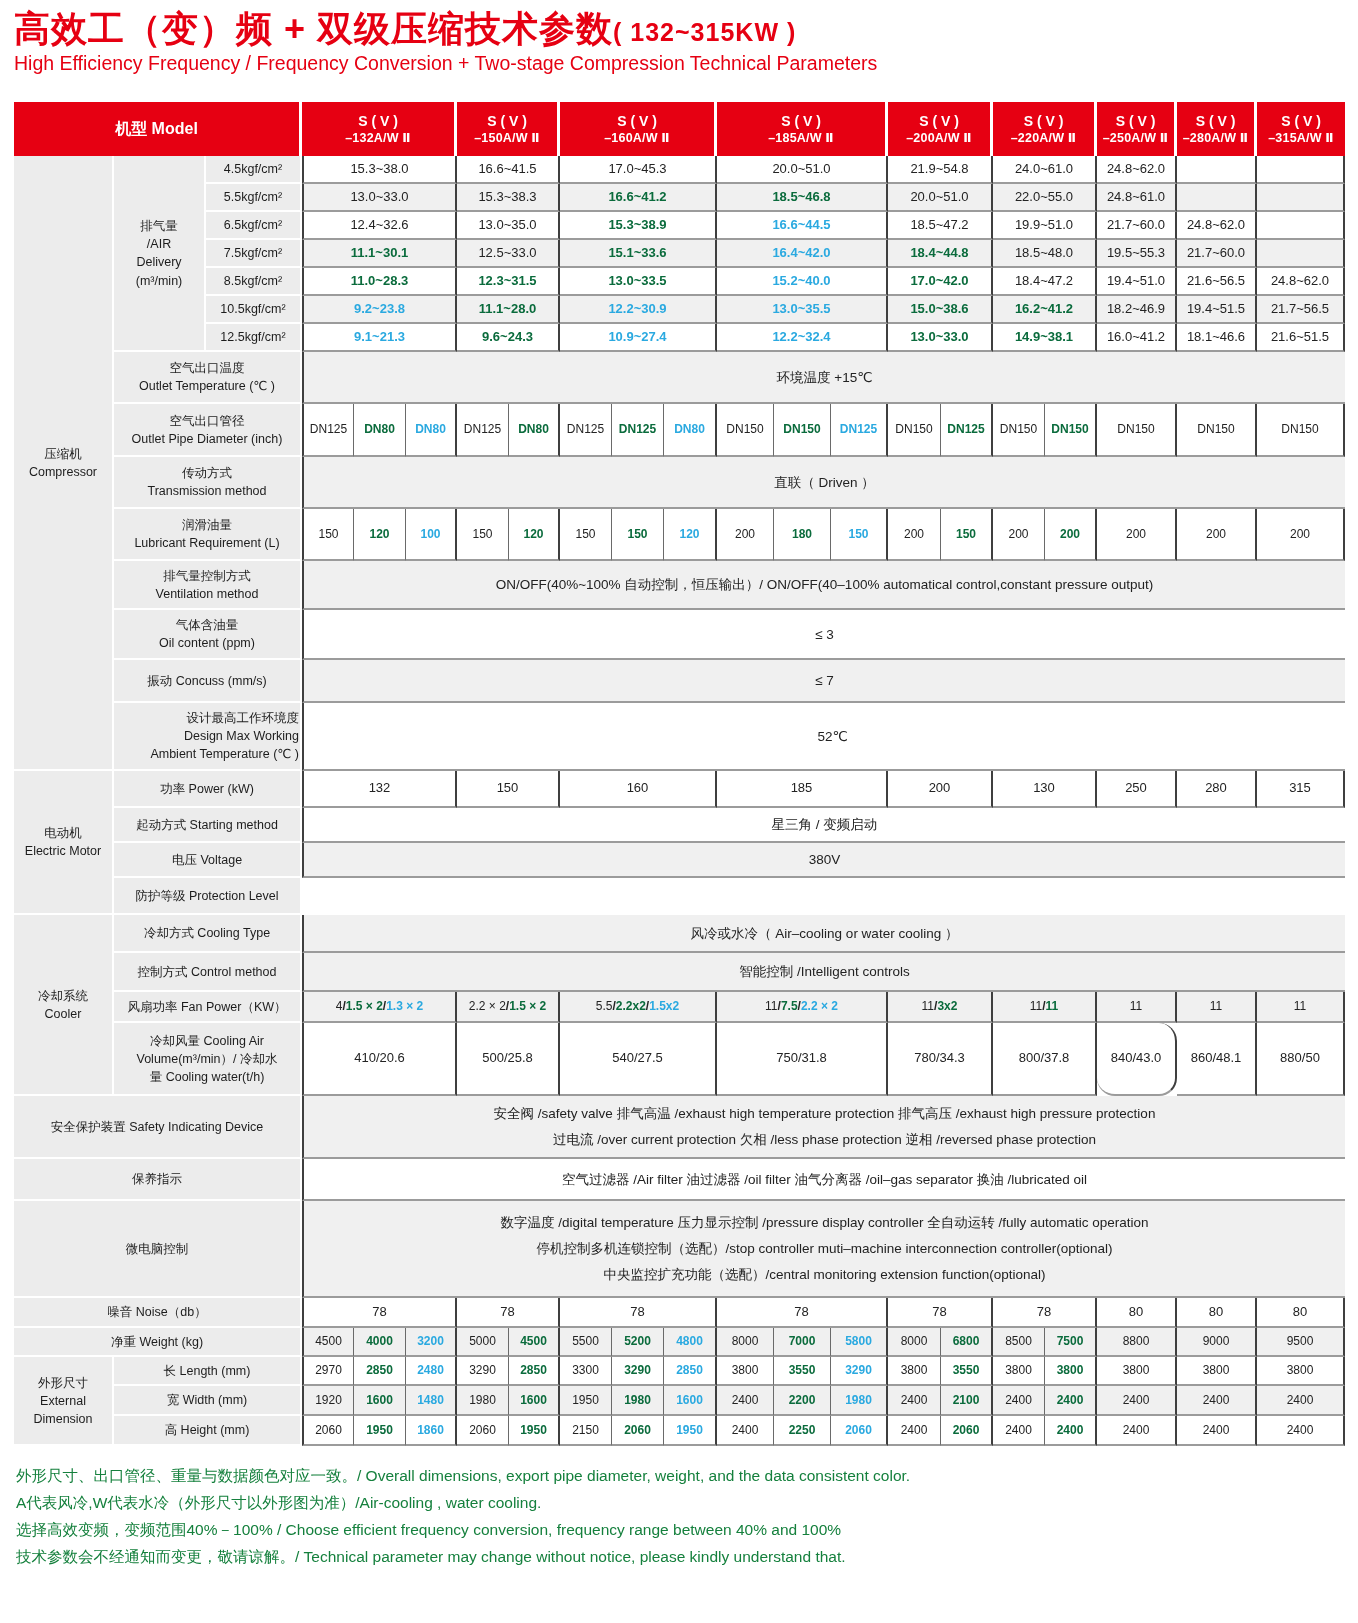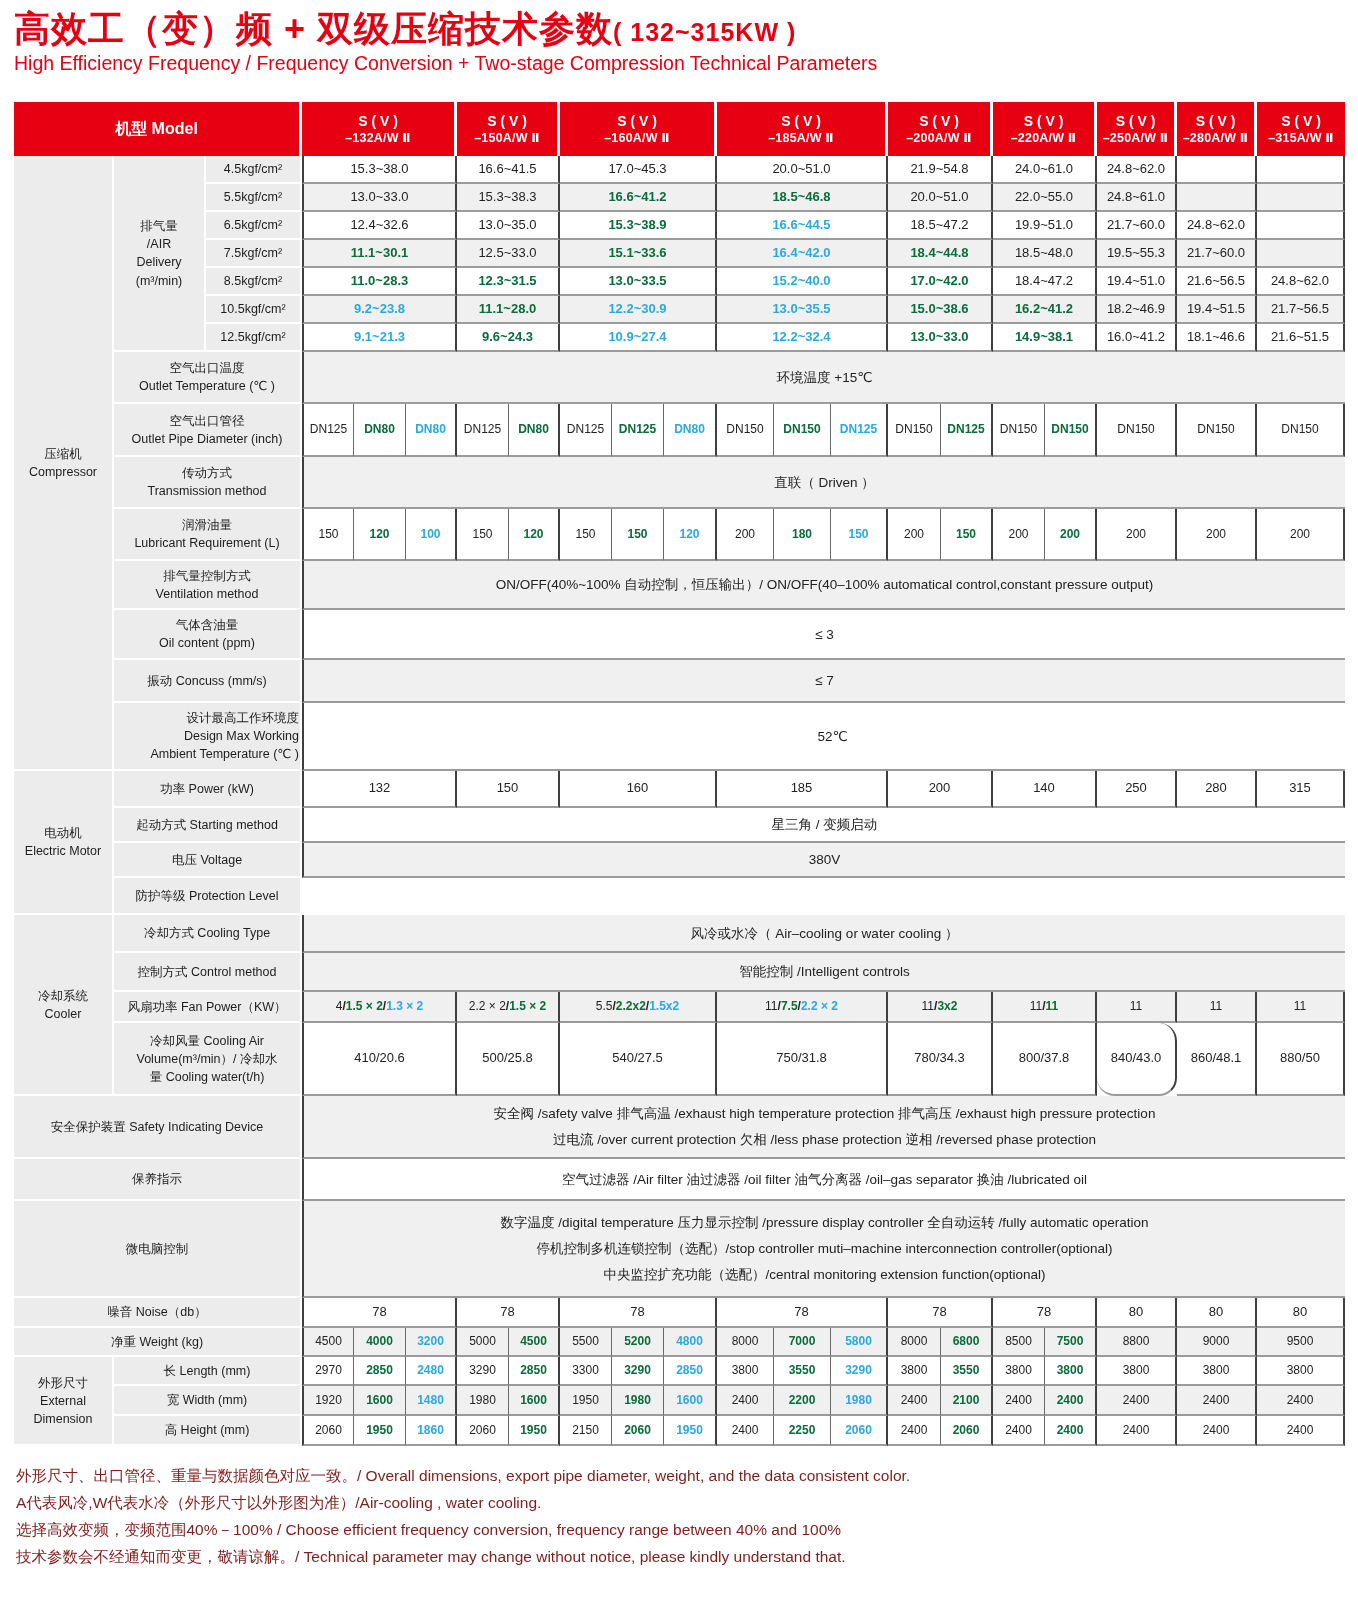--- a/index.html
+++ b/index.html
@@ -26,21 +26,21 @@
   .dc.sub.mend{border-right:2px solid #3f3f3f;}
   .dc.spanc{border-right:none;font-size:13.5px;}
   .dc.parts{flex-direction:row;font-size:12px;}
   .shade{background:#f0f0f0;}
   .k{color:#232323;font-weight:400;}
   .g{color:#0a6b3c;font-weight:700;}
   .b{color:#2aa9e0;font-weight:700;}
   .sl{color:#232323;font-weight:700;}
   .line{line-height:1.9;}
   .foot{margin:16px 0 0 2px;}
-  .foot .fn{font-size:15.5px;line-height:27px;color:#7f1d1d;}
+  .foot .fn{font-size:15.5px;line-height:27px;color:#15803d;}
 </style>
 </head>
 <body>
 
 <div class="page">
   <div class="title-zh"><span>高效工（变）频 + 双级压缩技术参数</span><span class="suffix">( 132~315KW )</span></div>
   <div class="title-en">High Efficiency Frequency / Frequency Conversion + Two-stage Compression Technical Parameters</div>
 
   <div id="grid">
       <div class="c hcell" style="grid-area: 1 / 1 / auto / span 3;">机型 Model</div>
@@ -260,21 +260,21 @@
         <div class="line">52℃</div>
       </div>
       <div class="c lab" style="grid-area: 17 / 2 / auto / span 2;">
         <div class="">功率 Power (kW)</div>
       </div>
       <div class="c dc first k" style="grid-area: 17 / 4 / auto / span 3;">132</div>
       <div class="c dc k" style="grid-area: 17 / 7 / auto / span 2;">150</div>
       <div class="c dc k" style="grid-area: 17 / 9 / auto / span 3;">160</div>
       <div class="c dc k" style="grid-area: 17 / 12 / auto / span 3;">185</div>
       <div class="c dc k" style="grid-area: 17 / 15 / auto / span 2;">200</div>
-      <div class="c dc k" style="grid-area: 17 / 17 / auto / span 2;">140</div>
+      <div class="c dc k" style="grid-area: 17 / 17 / auto / span 2;">130</div>
       <div class="c dc k" style="grid-area: 17 / 19;">250</div>
       <div class="c dc k" style="grid-area: 17 / 20;">280</div>
       <div class="c dc k" style="grid-area: 17 / 21;">315</div>
       <div class="c lab" style="grid-area: 18 / 2 / auto / span 2;">
         <div class="">起动方式 Starting method</div>
       </div>
       <div class="c dc spanc first" style="grid-area: 18 / 4 / auto / span 18;">
         <div class="line">星三角 / 变频启动</div>
       </div>
       <div class="c lab" style="grid-area: 19 / 2 / auto / span 2;">

